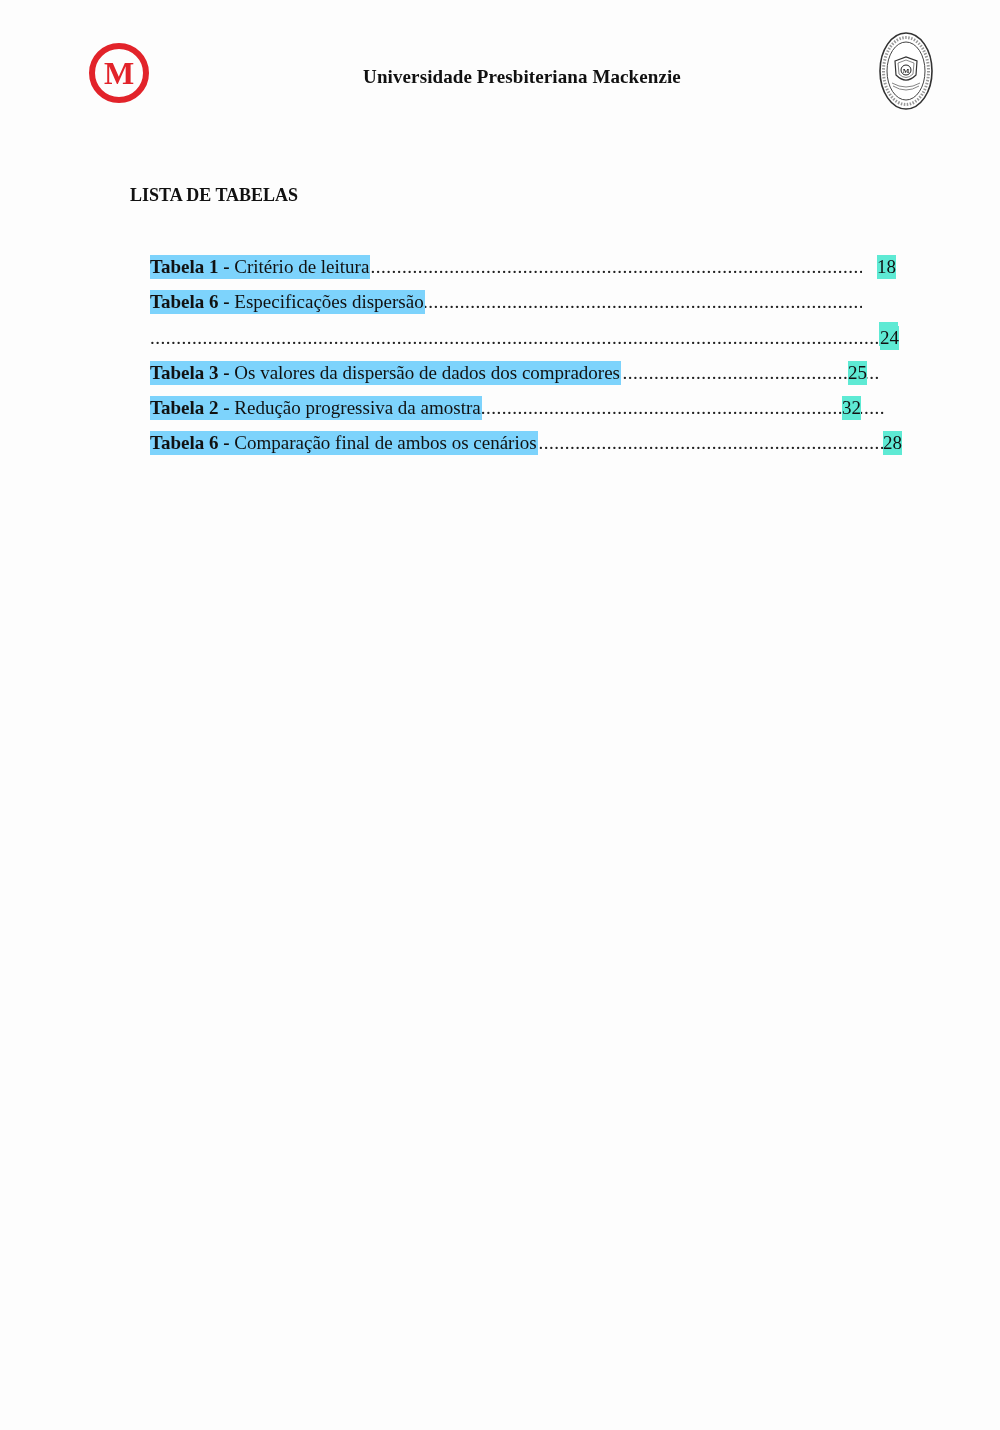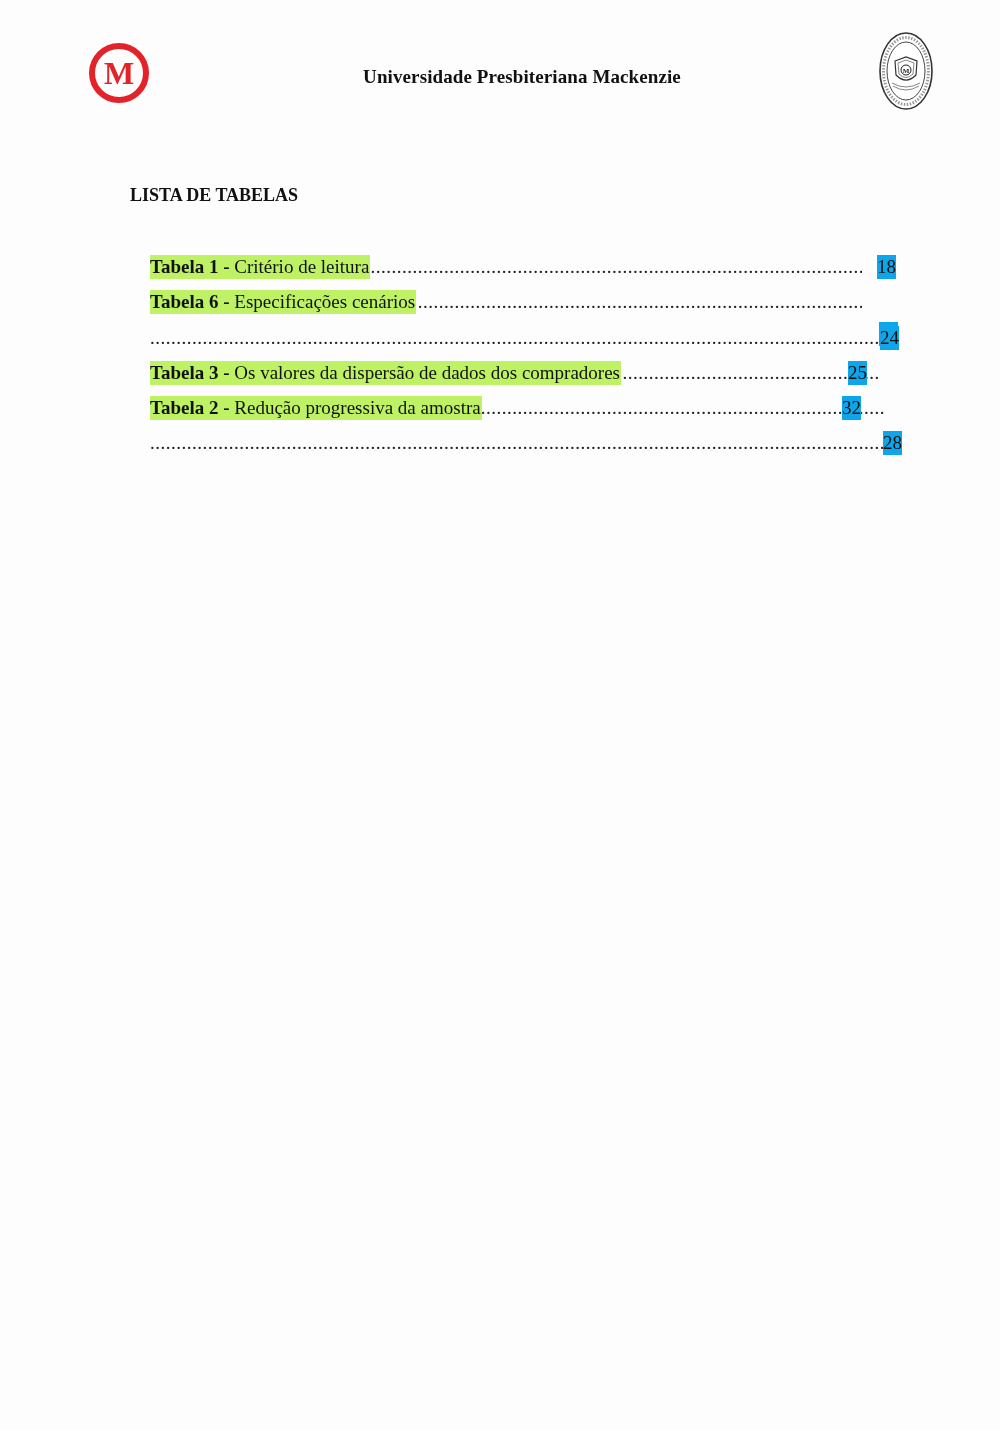--- a/index.html
+++ b/index.html
@@ -56,39 +56,39 @@
       position: relative;
       height: 35.3px;
       font-size: 19px;
       line-height: 24px;
       white-space: nowrap;
     }
     .toc-label {
       position: absolute;
       left: 0;
       top: 0;
-      background: #bef264;
+      background: #7dd3fc;
       padding-right: 1px;
       z-index: 2;
     }
     .toc-label b { font-weight: bold; }
     .toc-dots {
       position: absolute;
       left: 0;
       top: 0;
       overflow: hidden;
       white-space: nowrap;
       color: #222;
       letter-spacing: 0.5px;
       z-index: 1;
     }
     .toc-page {
       position: absolute;
       top: 0;
-      background: #0ea5e9;
+      background: #5eead4;
       z-index: 3;
     }
   </style>
 </head>
 <body>
 
 <div class="logo-left">
   <svg width="62" height="62" viewBox="0 0 62 62">
     <circle cx="31" cy="31" r="27" fill="none" stroke="#e2232a" stroke-width="6"></circle>
     <text x="31" y="42" text-anchor="middle" font-family="Liberation Serif, serif" font-weight="bold" font-size="32" fill="#e2232a">M</text>
@@ -117,21 +117,21 @@
     <div class="toc-row">
     <span class="toc-dots" style="width: 712px;">................................................................................................................................................................................................................................................................................................................................................................................................................</span>
     <span class="toc-label">
       <b>Tabela 1</b><b> - </b><span>Critério de leitura</span>
     </span>
     <span class="toc-page" style="left: 727px;">18</span>
   </div>
     <div class="toc-row">
     <span class="toc-dots" style="width: 712px;">................................................................................................................................................................................................................................................................................................................................................................................................................</span>
     <span class="toc-label">
-      <b>Tabela 6</b><b> - </b><span>Especificações cenários</span>
+      <b>Tabela 6</b><b> - </b><span>Especificações dispersão</span>
     </span>
     <span class="toc-page" style="left: 729px; margin-top: 32px;">19</span>
   </div>
     <div class="toc-row">
     <span class="toc-dots" style="width: 730px;">................................................................................................................................................................................................................................................................................................................................................................................................................</span>
     <span class="toc-page" style="left: 730px;">24</span>
   </div>
     <div class="toc-row">
     <span class="toc-dots" style="width: 730px;">................................................................................................................................................................................................................................................................................................................................................................................................................</span>
     <span class="toc-label">
@@ -141,15 +141,18 @@
   </div>
     <div class="toc-row">
     <span class="toc-dots" style="width: 734px;">................................................................................................................................................................................................................................................................................................................................................................................................................</span>
     <span class="toc-label">
       <b>Tabela 2</b><b> - </b><span>Redução progressiva da amostra</span>
     </span>
     <span class="toc-page" style="left: 692px;">32</span>
   </div>
     <div class="toc-row">
     <span class="toc-dots" style="width: 733px;">................................................................................................................................................................................................................................................................................................................................................................................................................</span>
+    <span class="toc-label">
+      <b>Tabela 6</b><b> - </b><span>Comparação final de ambos os cenários</span>
+    </span>
     <span class="toc-page" style="left: 733px;">28</span>
   </div>
   </div>
 
 </body></html>

